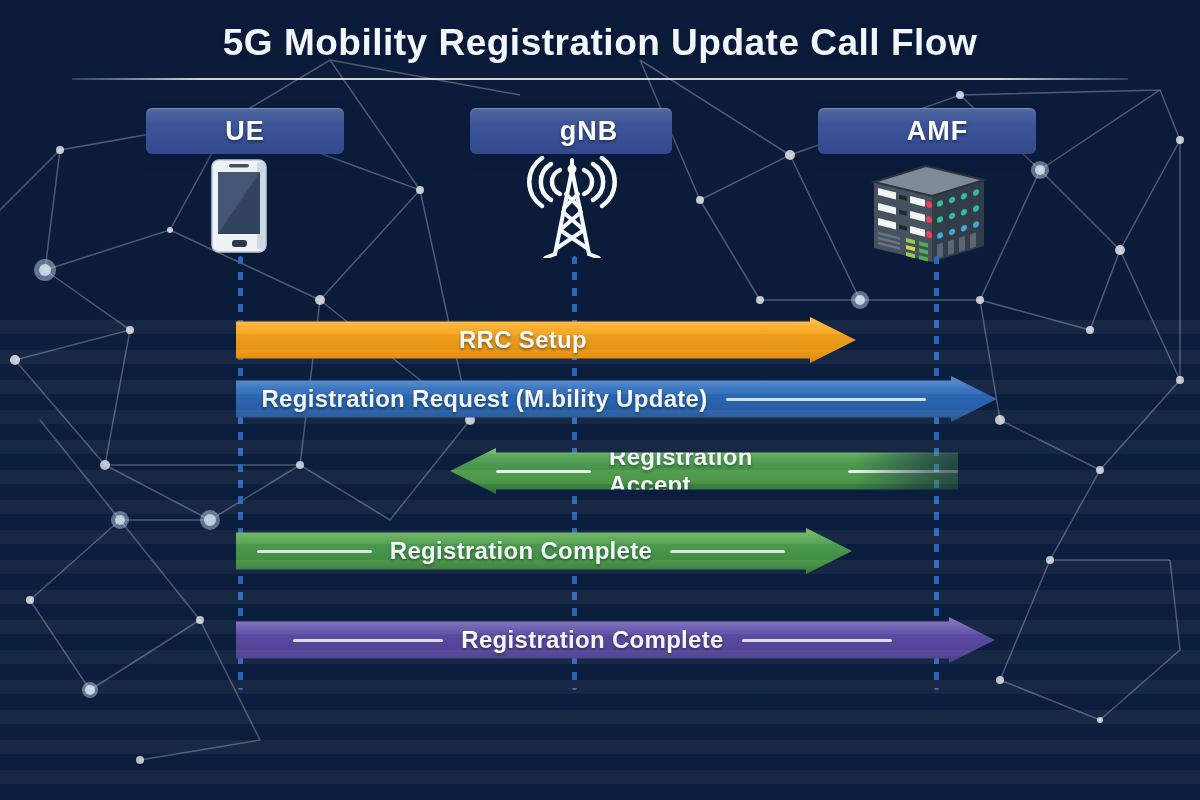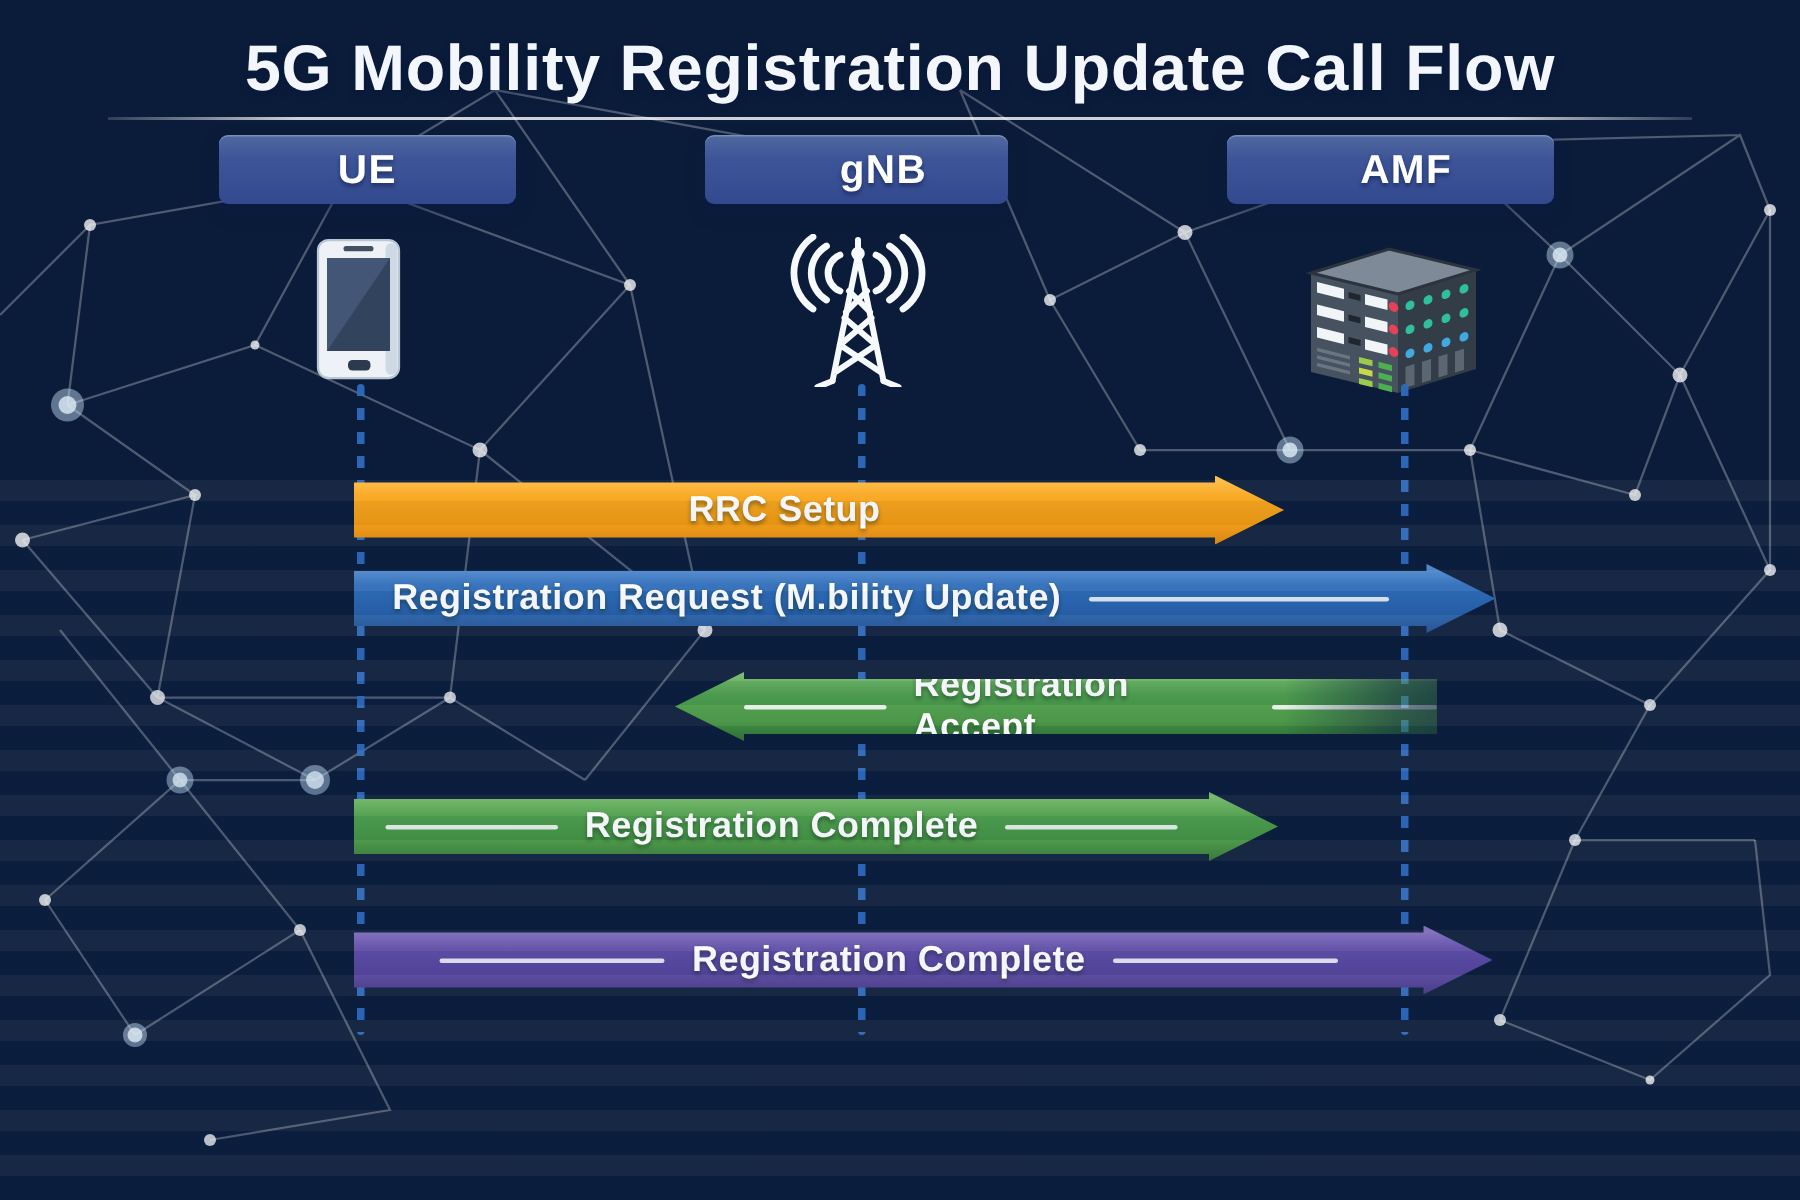--- a/index.html
+++ b/index.html
@@ -15,30 +15,30 @@
   
   #stage::after{
     content:"";position:absolute;left:0;right:0;top:40%;bottom:0;pointer-events:none;
     background:repeating-linear-gradient(180deg, rgba(255,255,255,0.05) 0 14px, rgba(20,60,130,0.05) 14px 30px);
     mix-blend-mode:normal;
   }
   .mesh{position:absolute;inset:0;pointer-events:none;}
   
   .title{
     position:absolute;left:0;top:22px;width:100%;text-align:center;
-    font-size:43px;font-weight:bold;color:#f3f7fd;letter-spacing:0.5px;
+    font-size:37px;font-weight:bold;color:#f3f7fd;letter-spacing:0.5px;
     text-shadow:0 3px 6px rgba(5,20,60,0.45);
   }
   .title-rule{
     position:absolute;left:72px;top:78px;width:1056px;height:2px;border:none;margin:0;
     background:linear-gradient(90deg,rgba(255,255,255,0.15),rgba(255,255,255,0.8) 12%,rgba(255,255,255,0.8) 88%,rgba(255,255,255,0.15));
   }
   
   .entity-box{
-    position:absolute;top:90px;height:46px;border-radius:6px;
+    position:absolute;top:108px;height:46px;border-radius:6px;
     background:linear-gradient(180deg,#50699f 0%,#3d5598 35%,#33498f 100%);
     box-shadow:0 5px 12px rgba(8,25,70,0.40), inset 0 1px 0 rgba(255,255,255,0.25);
     display:flex;align-items:center;justify-content:center;
     color:#fff;font-size:27px;font-weight:bold;letter-spacing:1px;
     text-shadow:0 2px 3px rgba(5,20,60,0.5);
   }
   #box-ue{left:146px;width:198px;}
   #box-gnb{left:470px;width:202px;padding-left:36px;}
   #box-amf{left:818px;width:218px;padding-left:21px;}
   

